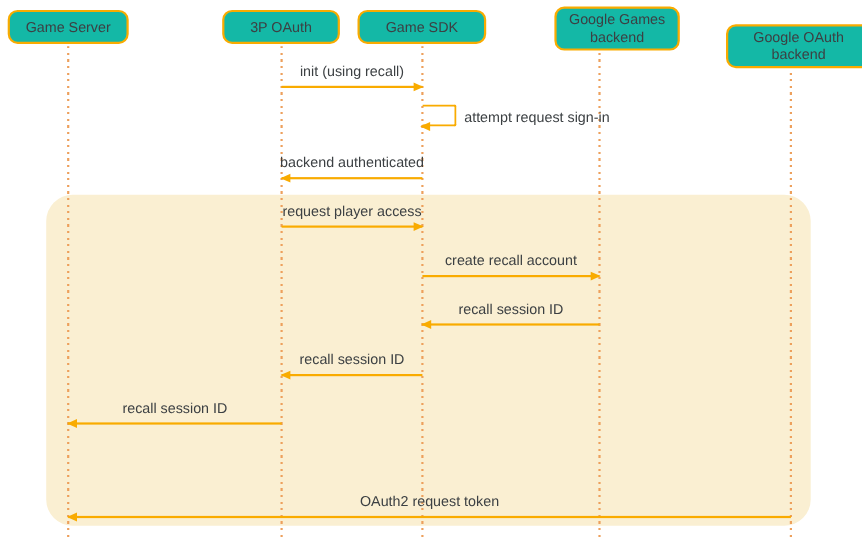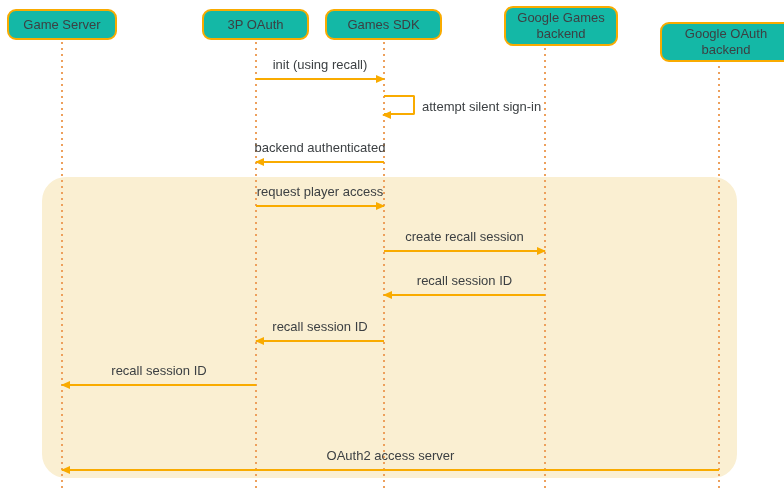--- a/index.html
+++ b/index.html
@@ -104,57 +104,57 @@
   <div class="lifeline" style="left:544px"></div>
   <div class="lifeline" style="left:718px"></div>
 
   <div class="actor" style="left:7px;top:9px;width:110px;min-height:31px">
     <span>Game Server</span>
   </div>
   <div class="actor" style="left:202px;top:9px;width:107px;min-height:31px">
     <span>3P OAuth</span>
   </div>
   <div class="actor" style="left:325px;top:9px;width:117px;min-height:31px">
-    <span>Games SDK</span>
+    <span>Game SDK</span>
   </div>
   <div class="actor" style="left:504px;top:6px;width:114px;min-height:37px">
     <span>Google Games backend</span>
   </div>
   <div class="actor" style="left:660px;top:22px;width:132px;min-height:37px">
     <span>Google OAuth backend</span>
   </div>
 
   <div class="message" style="left:256px;top:57px;width:128px">
     <div class="msg-label">init (using recall)</div>
     <div class="msg-line">
       <i class="head head-right"></i>
     </div>
   </div>
 
   <div class="self-msg">
     <i class="self-head"></i>
-    <div class="self-label">attempt silent sign-in</div>
+    <div class="self-label">attempt request sign-in</div>
   </div>
 
   <div class="message" style="left:256px;top:140px;width:128px">
     <div class="msg-label">backend authenticated</div>
     <div class="msg-line">
       <i class="head head-left"></i>
     </div>
   </div>
 
   <div class="message" style="left:256px;top:184px;width:128px">
     <div class="msg-label">request player access</div>
     <div class="msg-line">
       <i class="head head-right"></i>
     </div>
   </div>
 
   <div class="message" style="left:384px;top:229px;width:161px">
-    <div class="msg-label">create recall session</div>
+    <div class="msg-label">create recall account</div>
     <div class="msg-line">
       <i class="head head-right"></i>
     </div>
   </div>
 
   <div class="message" style="left:384px;top:273px;width:161px">
     <div class="msg-label">recall session ID</div>
     <div class="msg-line">
       <i class="head head-left"></i>
     </div>
@@ -169,19 +169,19 @@
 
   <div class="message" style="left:62px;top:363px;width:194px">
     <div class="msg-label">recall session ID</div>
     <div class="msg-line">
       <i class="head head-left"></i>
     </div>
   </div>
 
 
   <div class="message" style="left:62px;top:448px;width:657px">
-    <div class="msg-label">OAuth2 access server</div>
+    <div class="msg-label">OAuth2 request token</div>
     <div class="msg-line">
       <i class="head head-left"></i>
     </div>
   </div>
 
 </div>
 
 </body></html>

